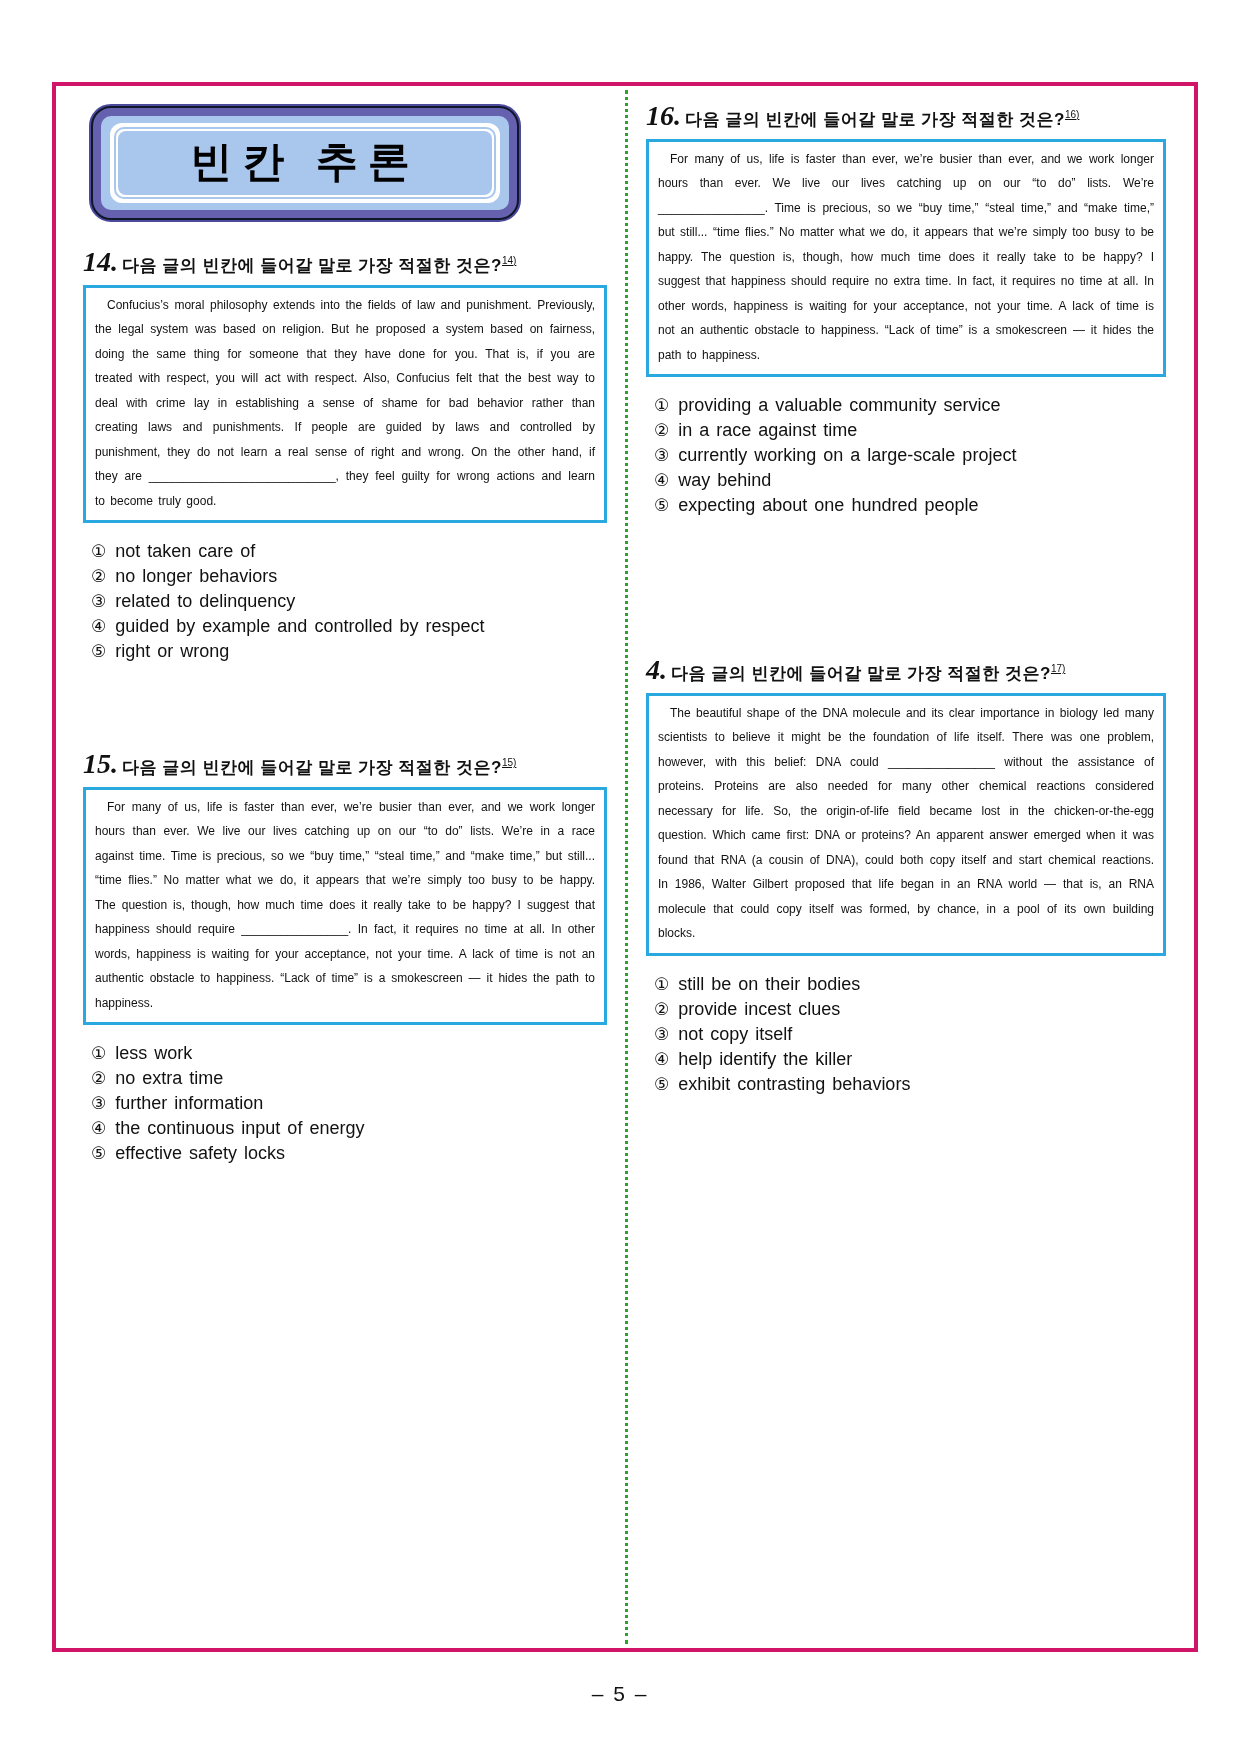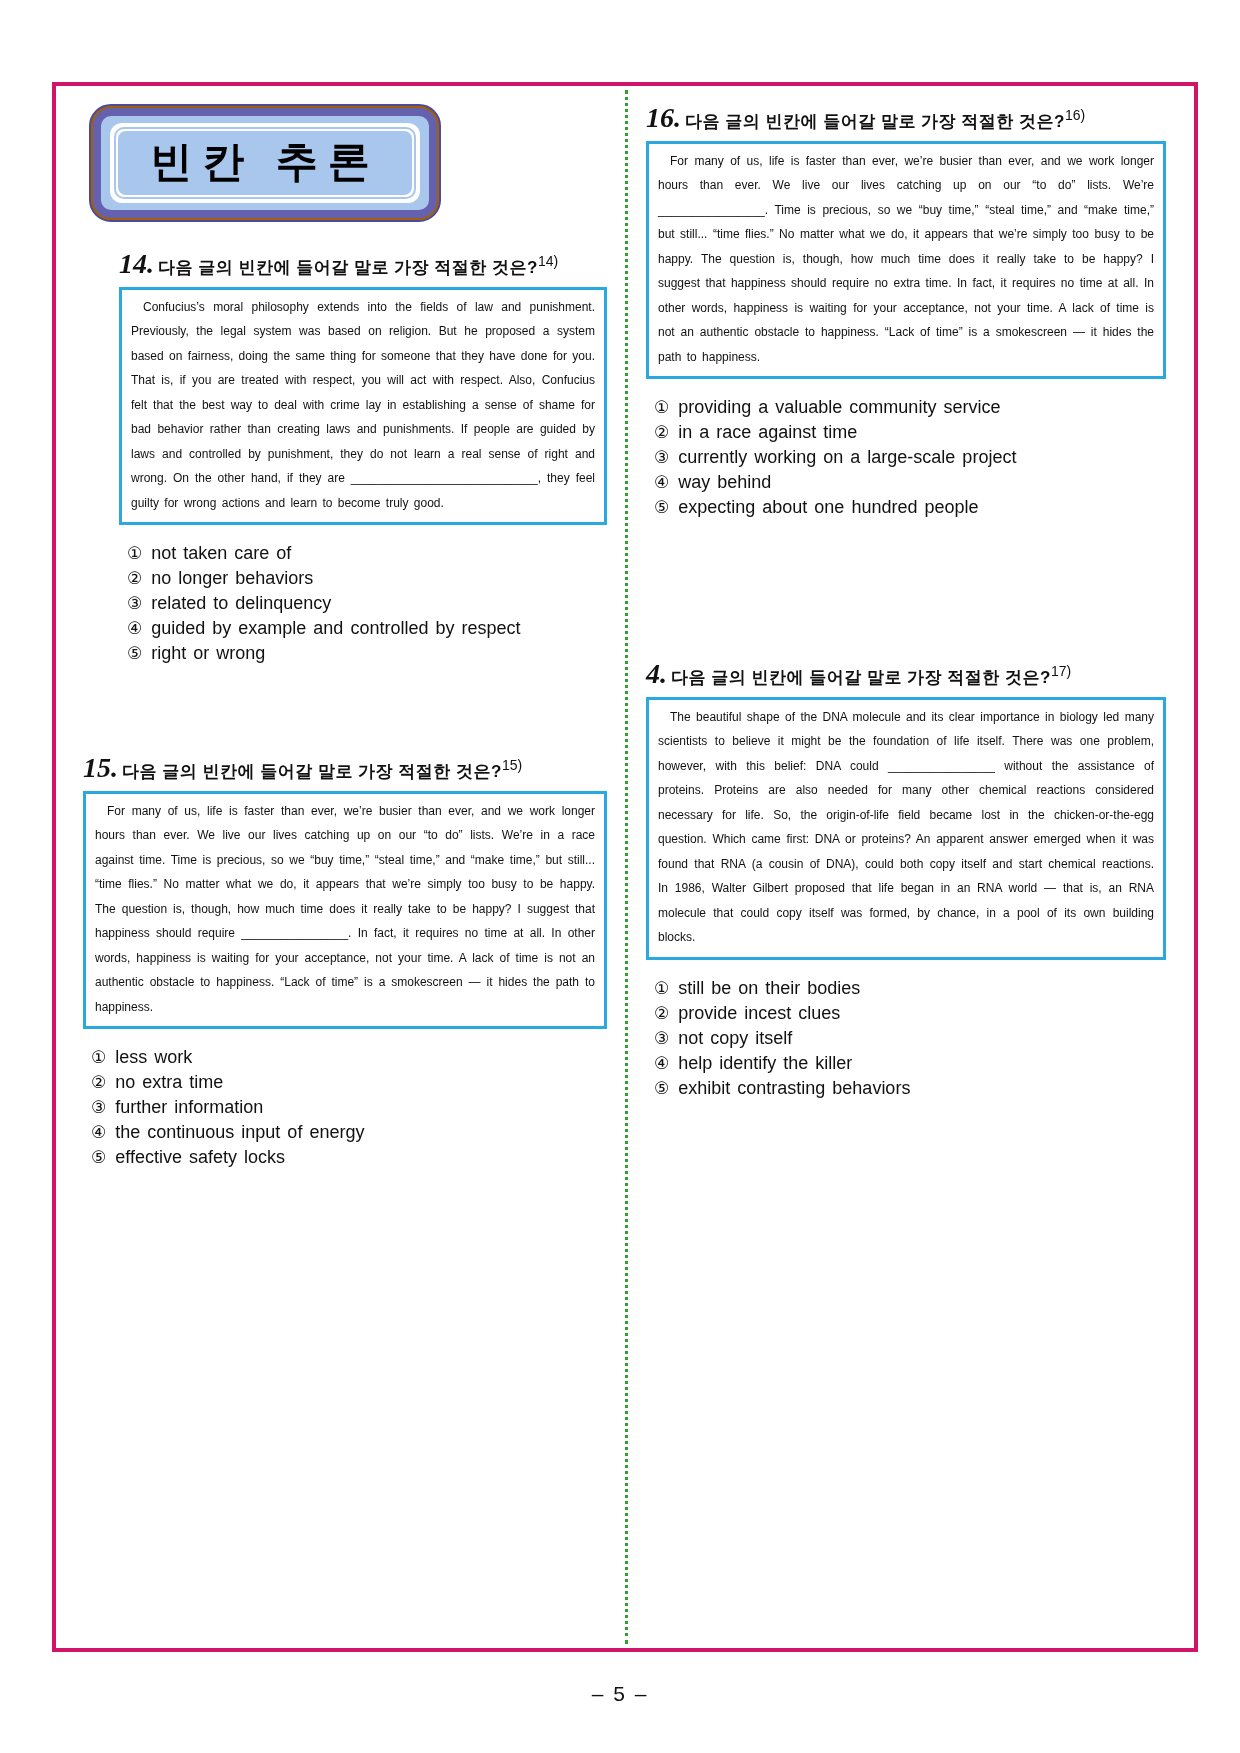--- a/index.html
+++ b/index.html
@@ -26,25 +26,25 @@
     position: absolute;
     top: 0;
     padding-top: 18px;
   }
   .col.left  { left: 27px;  width: 524px; }
   .col.right { left: 590px; width: 520px; }
 
   
   .title-a {
     margin-left: 6px;
-    width: 352px;
+    width: 432px;
     border: 2px solid #4d4a9e;
     border-radius: 22px;
     padding: 2px;
-    background: #a16207;
+    background: #0f172a;
   }
   .title-b {
     border: 8px solid #6561ae;
     border-radius: 18px;
     background: #a9c6ec;
     padding: 7px 9px;
   }
   .title-c {
     background: #ffffff;
     border-radius: 12px;
@@ -71,21 +71,21 @@
 
   .q-header { font-size: 17px; line-height: 22px; }
   .q-num {
     font-family: "Liberation Serif", "DejaVu Serif", serif;
     font-style: italic;
     font-weight: bold;
     font-size: 28px;
     margin-right: 4px;
   }
   .q-prompt { font-weight: bold; letter-spacing: 0.5px; }
-  .q-foot { font-size: 14px; vertical-align: super; }
+  .q-foot { font-size: 10px; vertical-align: super; text-decoration: underline; }
 
   .passage {
     margin-top: 8px;
     border: 3px solid #2aa9e0;
     padding: 5px 9px 7px 9px;
     background: #ffffff;
   }
   .passage p {
     font-size: 12px;
     line-height: 24.5px;
@@ -98,21 +98,21 @@
     margin-top: 16px;
     padding-left: 8px;
   }
   ul.options li {
     font-size: 18px;
     line-height: 25px;
     word-spacing: 2px;
   }
   ul.options .marker { margin-right: 9px; font-size: 17px; }
 
-  .q14 { margin-top: 28px; margin-left: 36px; }
+  .q14 { margin-top: 28px; }
   .q15 { margin-top: 88px; }
   .q16 { margin-top: 0; }
   .q17 { margin-top: 140px; }
 
   .page-number {
     position: absolute;
     left: 0; right: 0;
     top: 1682px;
     text-align: center;
     font-size: 21px;

